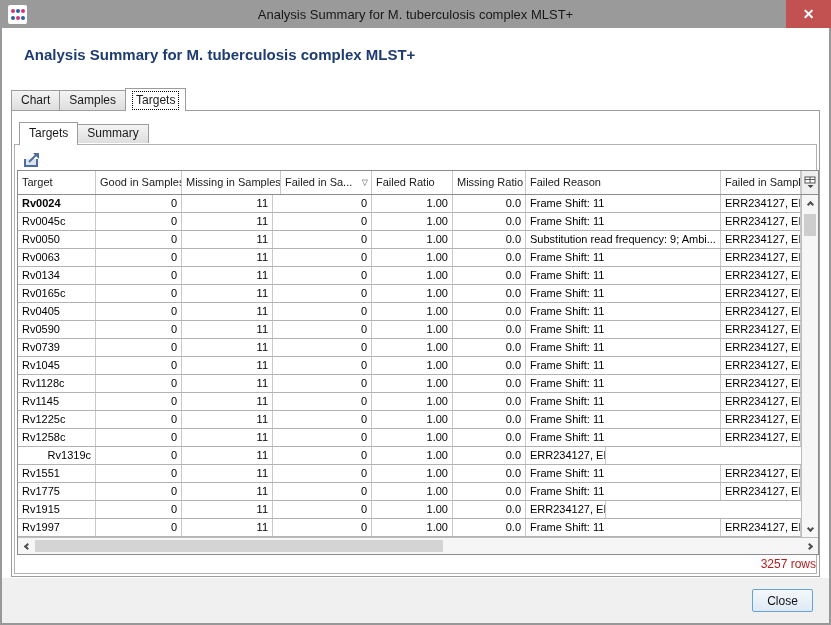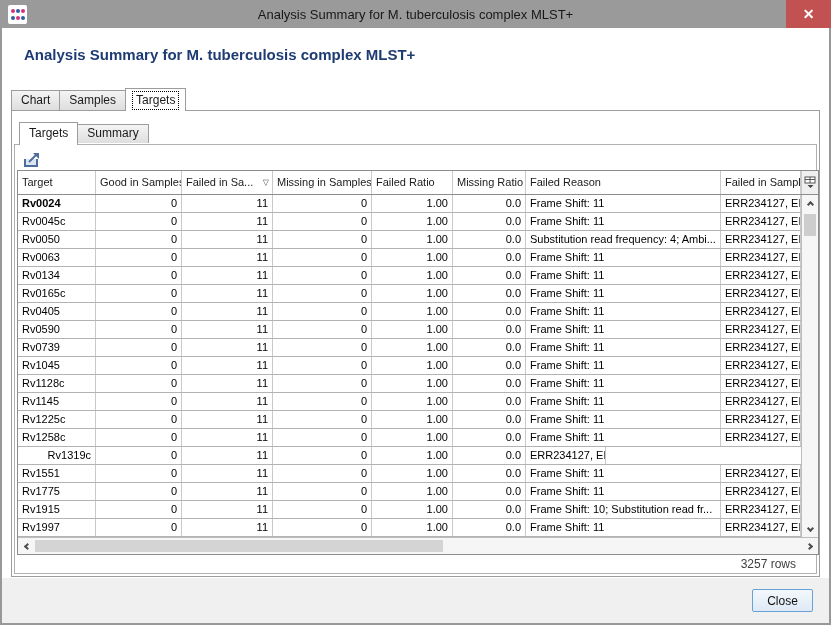--- a/index.html
+++ b/index.html
@@ -59,21 +59,21 @@
   .chev.right{transform:rotate(-45deg);margin-right:2px;}
   .vscroll{position:absolute;right:0;top:24px;width:17px;height:342px;background:#f6f6f6;border-left:1px solid #bdbdbd;}
   .vs-btn{position:absolute;left:0;width:16px;height:16px;display:flex;align-items:center;justify-content:center;}
   .vs-up{top:0;} .vs-down{bottom:0;}
   .vs-thumb{position:absolute;left:2px;top:19px;width:12px;height:22px;background:#cdcdcd;}
   .hscroll{position:absolute;left:0;bottom:0;width:800px;height:17px;background:#f6f6f6;border-top:1px solid #bdbdbd;}
   .hs-btn{position:absolute;top:0;width:16px;height:16px;display:flex;align-items:center;justify-content:center;}
   .hs-left{left:0;} .hs-right{right:0;}
   .hs-thumb{position:absolute;left:17px;top:2px;width:408px;height:12px;background:#d4d4d4;}
 
-  .status{position:absolute;right:20px;bottom:2px;font-size:12px;color:#404040;}
+  .status{position:absolute;right:0;bottom:2px;font-size:12px;color:#b91c1c;}
 
   
   .footer{position:absolute;left:0;right:0;bottom:0;height:45px;background:#f0f0f0;}
   .close-button{position:absolute;right:16px;bottom:11px;width:61px;height:23px;font-size:12px;color:#111;
     font-family:"Liberation Sans",sans-serif;background:linear-gradient(#f3f8fc,#dfeaf5);border:1px solid #68a1d8;border-radius:2px;cursor:default;}
 </style>
 </head>
 <body>
 
 <div class="window">
@@ -118,22 +118,22 @@
           <line x1="7" y1="10" x2="14" y2="3" stroke="#4e6d9e" stroke-width="2"></line>
           <polygon points="11,1 17,1 17,7" fill="#4e6d9e"></polygon>
         </svg>
       </div>
 
       <div class="tablebox">
         <div class="thead">
           <div class="hcells">
               <div class="hcell" style="width: 78px;"><span>Target</span></div>
               <div class="hcell" style="width: 86px;"><span>Good in Samples</span></div>
+              <div class="hcell" style="width: 99px;"><span>Missing in Samples</span></div>
               <div class="hcell" style="width: 91px;"><span>Failed in Sa...</span><span class="sort-icon">▽</span></div>
-              <div class="hcell" style="width: 99px;"><span>Missing in Samples</span></div>
               <div class="hcell" style="width: 81px;"><span>Failed Ratio</span></div>
               <div class="hcell" style="width: 73px;"><span>Missing Ratio</span></div>
               <div class="hcell" style="width: 195px;"><span>Failed Reason</span></div>
               <div class="hcell" style="width: 80px;"><span>Failed in Sample</span></div>
             </div>
           <div class="chooser">
             <svg width="13" height="13" viewBox="0 0 13 13">
               <rect x="1" y="1" width="10" height="6" fill="#ffffff" stroke="#555" stroke-width="1"></rect>
               <line x1="1" y1="3.5" x2="11" y2="3.5" stroke="#555" stroke-width="1"></line>
               <line x1="6" y1="1" x2="6" y2="7" stroke="#555" stroke-width="1"></line>
@@ -163,21 +163,21 @@
               <div class="cell" style="width: 195px;">Frame Shift: 11</div>
               <div class="cell" style="width: 80px;">ERR234127, ER.</div>
             </div>
             <div class="trow">
               <div class="cell" style="width: 78px;">Rv0050</div>
               <div class="cell num" style="width: 86px;">0</div>
               <div class="cell num" style="width: 91px;">11</div>
               <div class="cell num" style="width: 99px;">0</div>
               <div class="cell num" style="width: 81px;">1.00</div>
               <div class="cell num" style="width: 73px;">0.0</div>
-              <div class="cell" style="width: 195px;">Substitution read frequency: 4; Ambi...</div>
+              <div class="cell" style="width: 195px;">Substitution read frequency: 9; Ambi...</div>
               <div class="cell" style="width: 80px;">ERR234127, ER.</div>
             </div>
             <div class="trow">
               <div class="cell" style="width: 78px;">Rv0063</div>
               <div class="cell num" style="width: 86px;">0</div>
               <div class="cell num" style="width: 91px;">11</div>
               <div class="cell num" style="width: 99px;">0</div>
               <div class="cell num" style="width: 81px;">1.00</div>
               <div class="cell num" style="width: 73px;">0.0</div>
               <div class="cell" style="width: 195px;">Frame Shift: 11</div>
@@ -312,21 +312,20 @@
               <div class="cell" style="width: 195px;">Frame Shift: 11</div>
               <div class="cell" style="width: 80px;">ERR234127, ER.</div>
             </div>
             <div class="trow">
               <div class="cell" style="width: 78px;">Rv1915</div>
               <div class="cell num" style="width: 86px;">0</div>
               <div class="cell num" style="width: 91px;">11</div>
               <div class="cell num" style="width: 99px;">0</div>
               <div class="cell num" style="width: 81px;">1.00</div>
               <div class="cell num" style="width: 73px;">0.0</div>
-              <div class="cell" style="width: 195px;">Frame Shift: 10; Substitution read fr...</div>
               <div class="cell" style="width: 80px;">ERR234127, ER.</div>
             </div>
             <div class="trow">
               <div class="cell" style="width: 78px;">Rv1997</div>
               <div class="cell num" style="width: 86px;">0</div>
               <div class="cell num" style="width: 91px;">11</div>
               <div class="cell num" style="width: 99px;">0</div>
               <div class="cell num" style="width: 81px;">1.00</div>
               <div class="cell num" style="width: 73px;">0.0</div>
               <div class="cell" style="width: 195px;">Frame Shift: 11</div>

